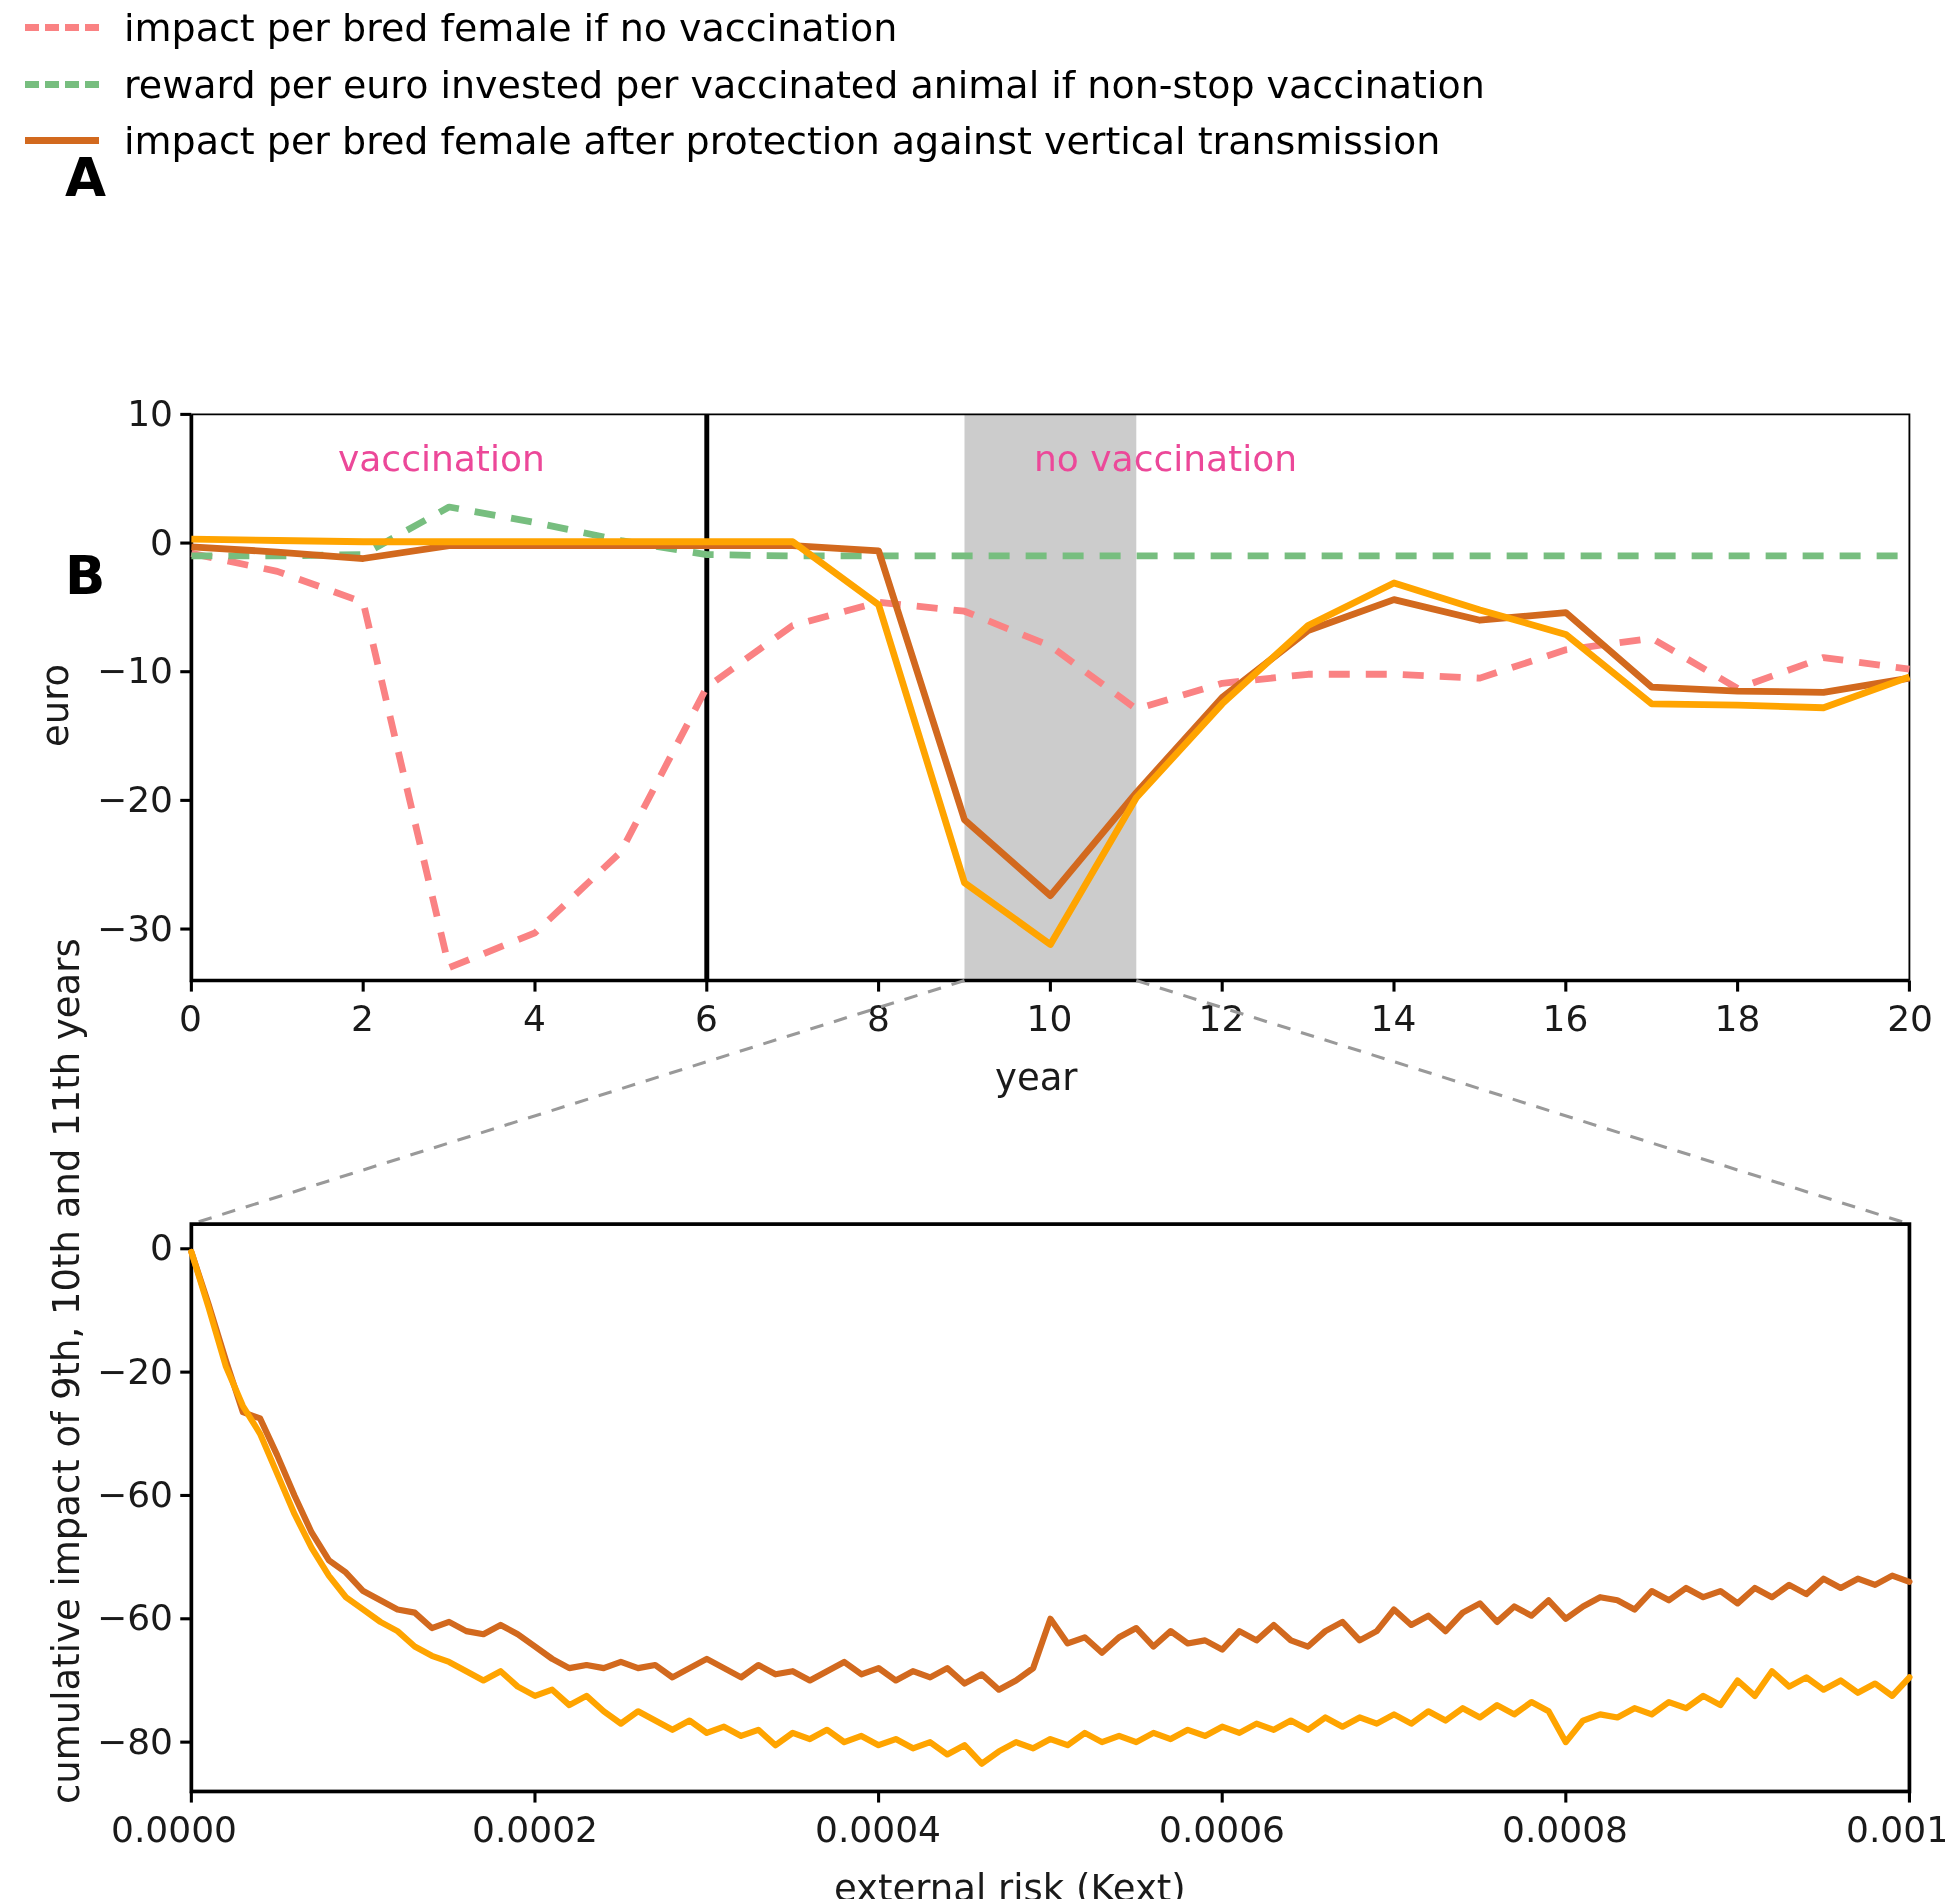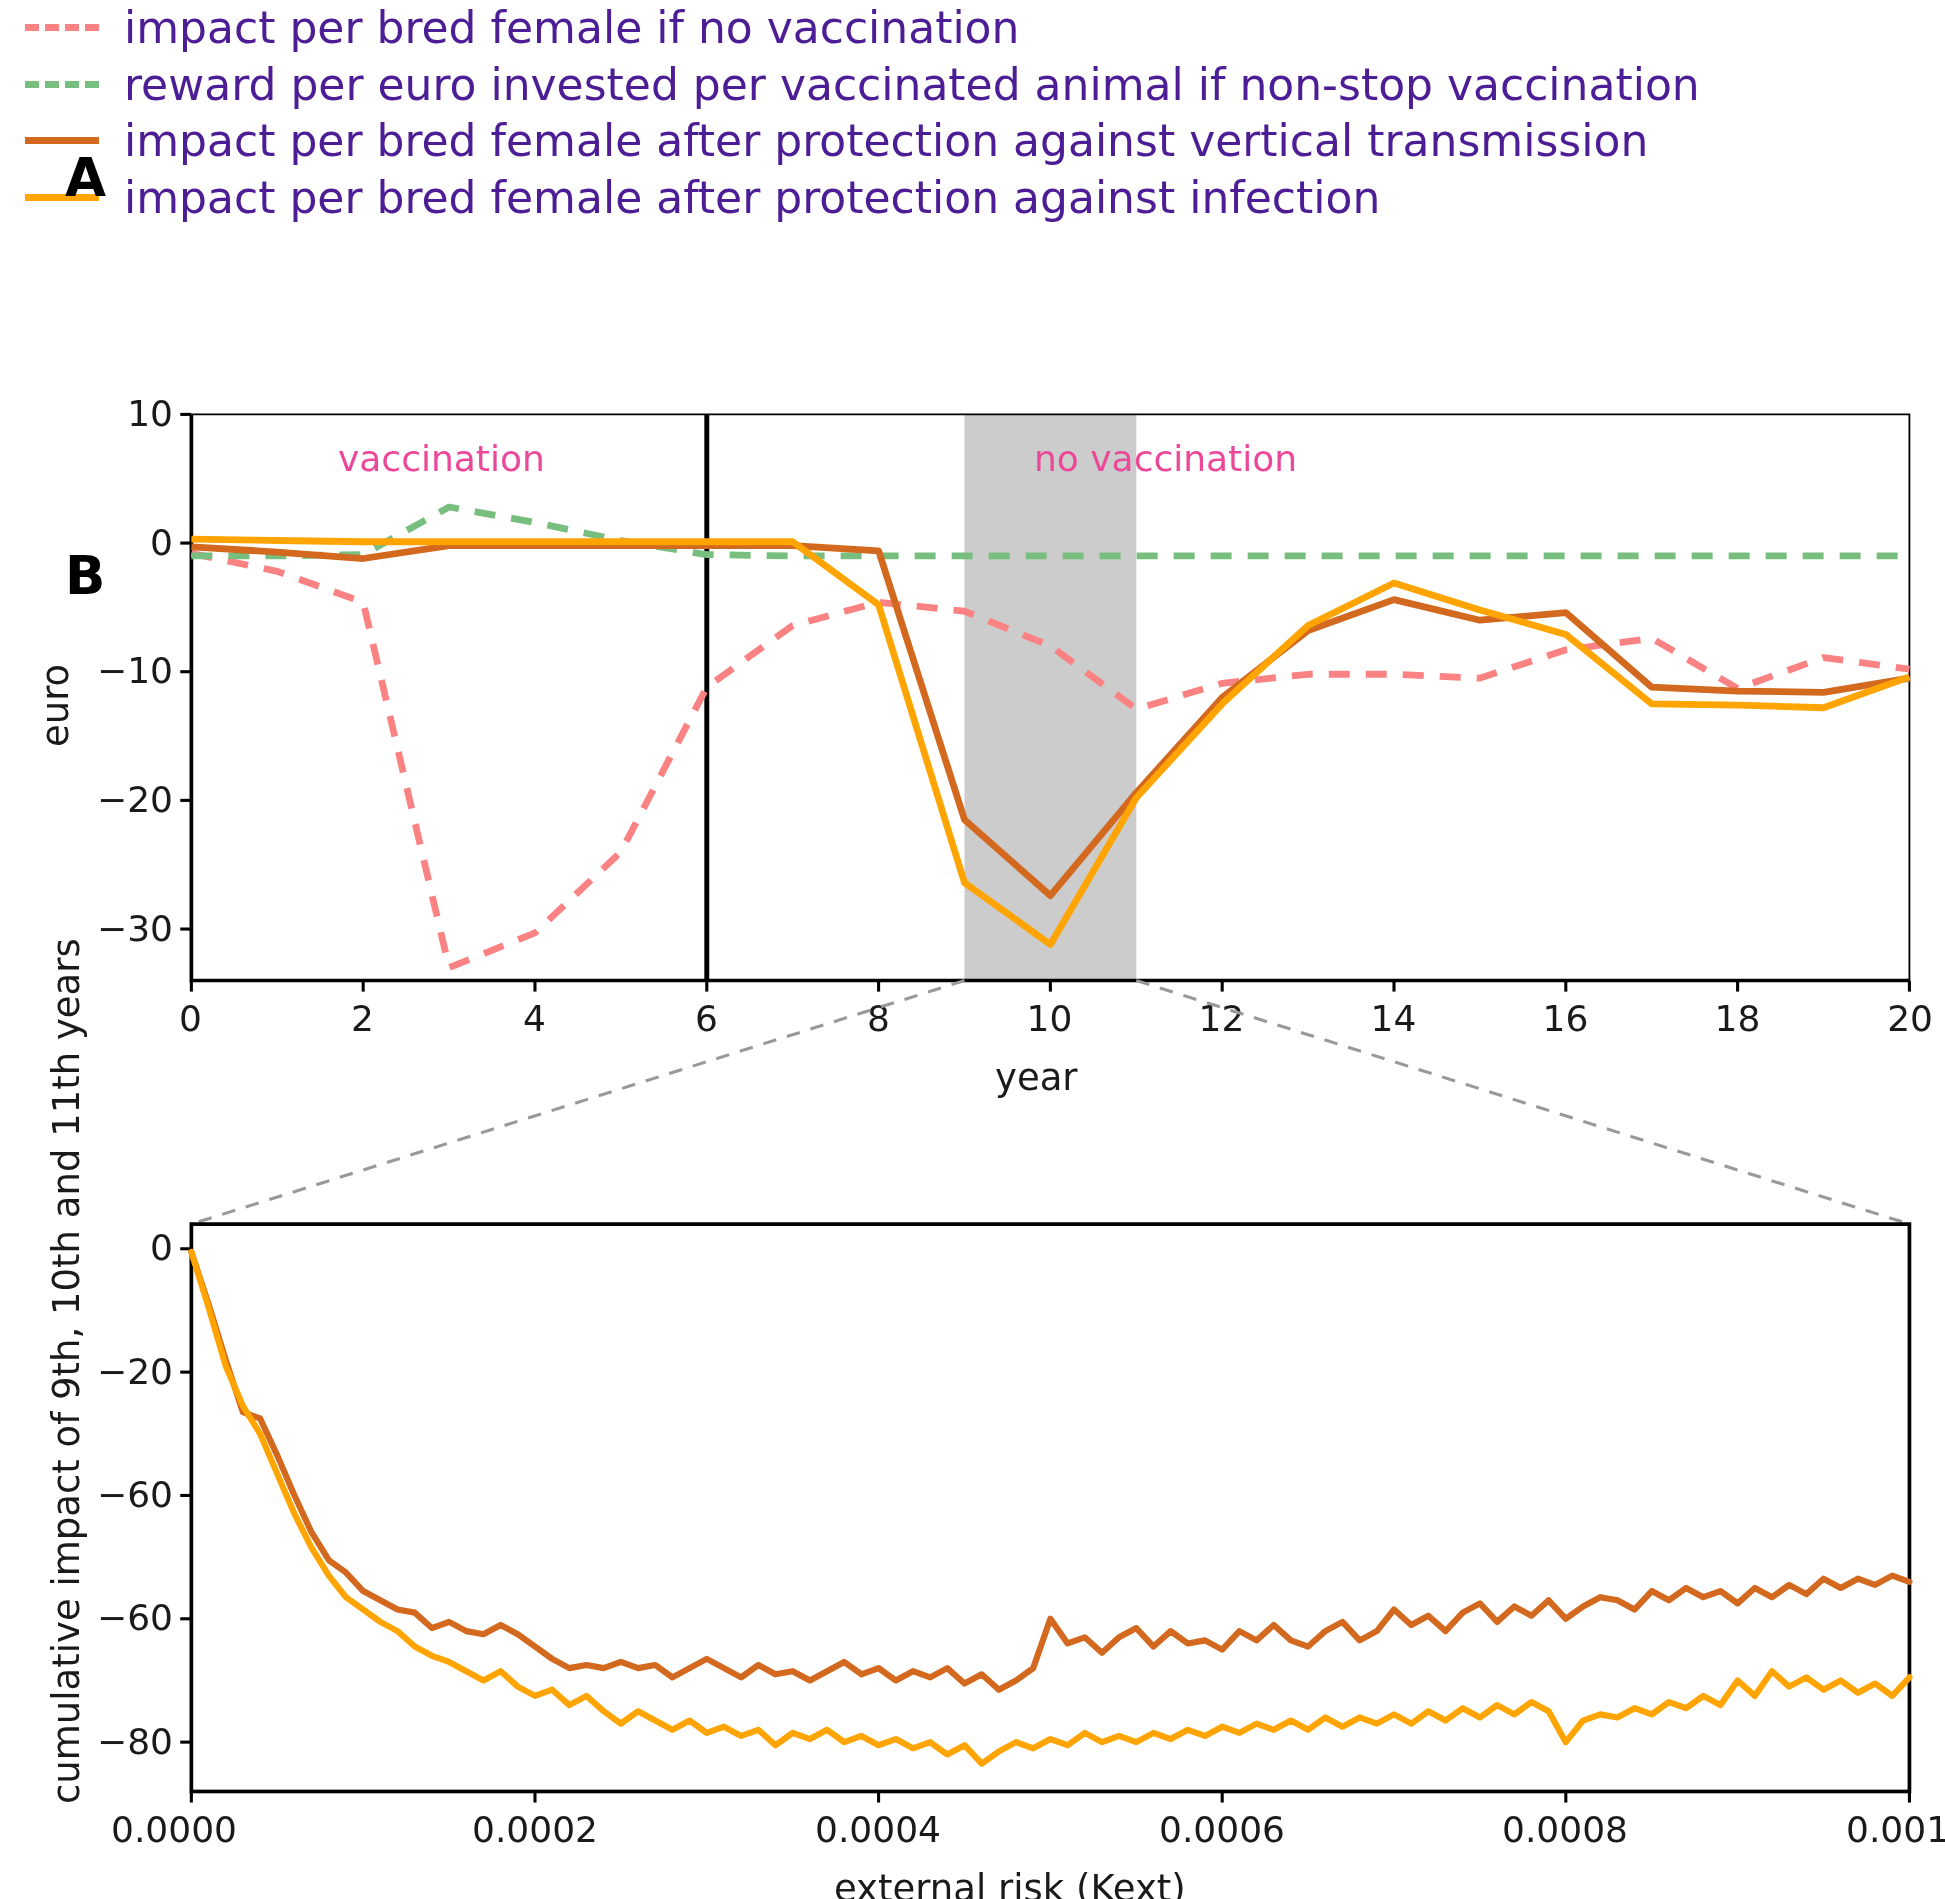--- a/index.html
+++ b/index.html
@@ -35,22 +35,22 @@
     height: 0px;
     margin-right: 25px;
     flex: 0 0 auto;
     border-top-width: 7.4px;
     border-top-style: solid;
   }
   .legend-swatch.dashed {
     border-top-style: dashed;
   }
   .legend-label {
-    font-size: 44px;
-    color: #4c1d95;
+    font-size: 38px;
+    color: #000000;
     white-space: nowrap;
     line-height: 1;
   }
 
   
   .panel-letter {
     position: absolute;
     font-size: 53px;
     font-weight: bold;
     color: #000000;
@@ -97,24 +97,20 @@
       <div class="legend-swatch dashed" style="border-top-color: rgb(250, 130, 131);"></div>
       <div class="legend-label">impact per bred female if no vaccination</div>
     </div>
     <div class="legend-row" style="top: 57px;">
       <div class="legend-swatch dashed" style="border-top-color: rgb(119, 190, 127);"></div>
       <div class="legend-label">reward per euro invested per vaccinated animal if non-stop vaccination</div>
     </div>
     <div class="legend-row" style="top: 113px; justify-content: center;">
       <div class="legend-swatch" style="border-top-color: rgb(210, 105, 30);"></div>
       <div class="legend-label">impact per bred female after protection against vertical transmission</div>
-    </div>
-    <div class="legend-row" style="top: 170px;">
-      <div class="legend-swatch" style="border-top-color: rgb(255, 164, 0);"></div>
-      <div class="legend-label">impact per bred female after protection against infection</div>
     </div>
   </div>
 
 <div class="panel-letter" id="letterA" style="left:65px; top:151px;">A</div>
 
 <div id="plotA" style="left: 0px; top: 0px; width: 1946px; height: 1073px;">
     <svg width="1946" height="1073" viewBox="0 0 3155 1740">
       <rect x="1563.7" y="672" width="278.60000000000014" height="918" fill="#cccccc"></rect>
       <path d="M 310 672 L 310 1590 L 3096 1590" fill="none" stroke="#000" stroke-width="6"></path>
       <path d="M 310 672 L 3096 672 L 3096 1590" fill="none" stroke="#000" stroke-width="3"></path>

